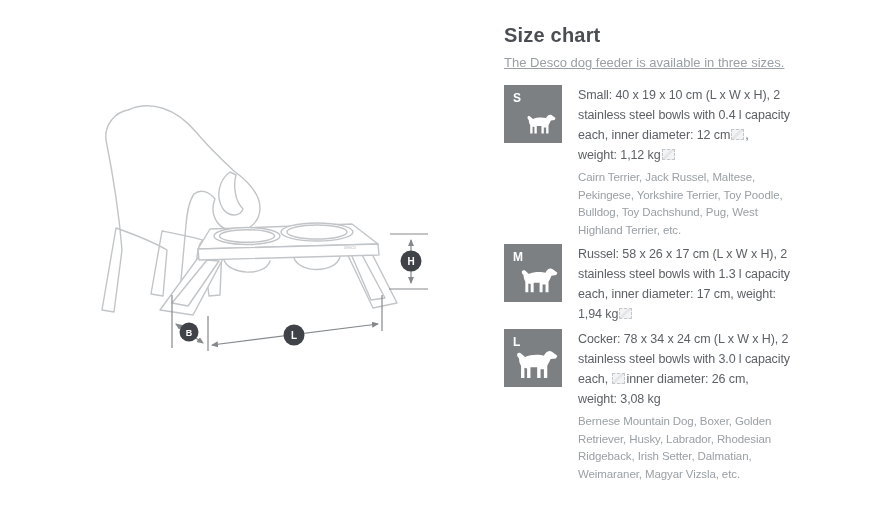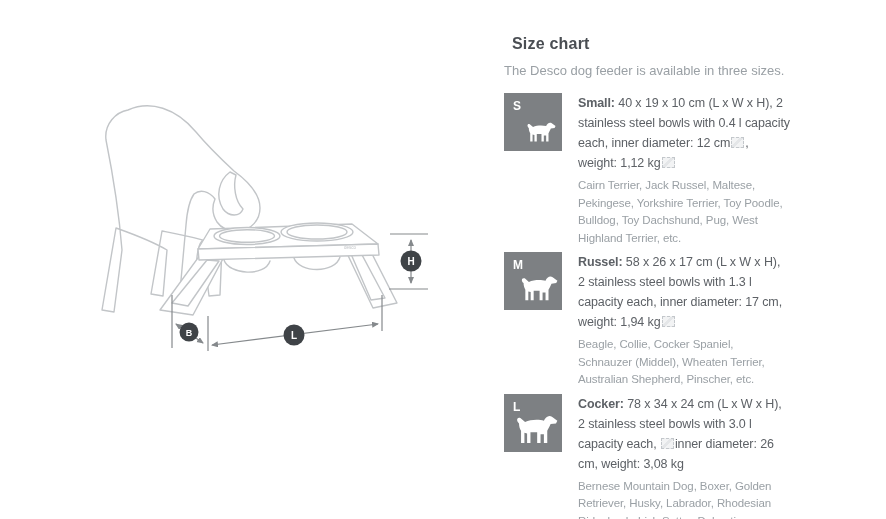--- a/index.html
+++ b/index.html
@@ -14,32 +14,32 @@
   .diagram-wrap svg{display:block;width:500px;height:519px;}
   .art{fill:none;stroke:var(--line);stroke-width:1.4;stroke-linejoin:round;stroke-linecap:round;}
   .art-fill{fill:#ffffff;stroke:var(--line);stroke-width:1.4;stroke-linejoin:round;}
   .dim{stroke:var(--dimline);stroke-width:1.2;fill:none;}
   .dim-head{fill:var(--dimline);}
   .dim-circle{fill:var(--circle);stroke:none;}
   .dim-letter{fill:#ffffff;font-size:10px;font-weight:bold;font-family:"Liberation Sans",sans-serif;text-anchor:middle;}
   .brand-text{fill:var(--line);font-size:4.5px;font-family:"Liberation Sans",sans-serif;}
   
   .right-col{position:absolute;left:504px;top:24px;width:286px;}
-  .title{margin:8px;font-size:16px;line-height:23px;font-weight:700;color:var(--heading);letter-spacing:.2px;}
-  .subtitle{margin:8px 0 14px;font-size:13px;line-height:16px;color:var(--muted);}
+  .title{margin:0;font-size:20px;line-height:23px;font-weight:700;color:var(--heading);letter-spacing:.2px;}
+  .subtitle{margin:8px 0 14px;font-size:13px;line-height:16px;color:var(--muted);text-decoration:underline;}
   .size-row{display:flex;gap:16px;margin-bottom:5px;align-items:flex-start;}
   .tile{width:58px;height:58px;background:var(--tile);position:relative;flex:0 0 58px;}
   .tile-letter{position:absolute;left:9px;top:6px;color:#fff;font-size:12px;font-weight:700;}
   .tile-dog{position:absolute;fill:#ffffff;}
   .tile-dog.s{width:30px;right:6px;bottom:7px;}
   .tile-dog.m{width:38px;right:4px;bottom:6px;}
   .tile-dog.l{width:43px;right:4px;bottom:5px;}
   .size-text{flex:1;min-width:0;}
   .desc{margin:0;font-size:12.5px;line-height:20px;color:var(--bodytext);letter-spacing:-0.1px;}
-  .desc b{font-weight:700;color:var(--bodytext);}
+  .desc b{font-weight:400;color:var(--bodytext);}
   .breeds{margin:4px 0 0;font-size:11.5px;line-height:17.5px;color:var(--muted);letter-spacing:-0.1px;}
   .broken-img{
     display:inline-block;width:11px;height:9px;margin:0 1px;vertical-align:-1px;
     border:1px dashed #c3c7cb;background:linear-gradient(135deg,#f2f3f4 0 40%,#e4e6e8 40% 60%,#f2f3f4 60%);
   }
 </style>
 </head>
 <body>
 
 <div class="diagram-wrap">
@@ -127,21 +127,20 @@
   </div>
       <div class="size-row">
     <div class="tile">
       <span class="tile-letter">M</span>
       <svg class="tile-dog m" viewBox="0 0 64 52">
         <path d="M6 17 C2 14 2 7 8 9 L15 15 C23 11 36 11 43 13 C45 8 50 4 55 7 L63 13 L61 17 L53 18 C51 23 49 26 48 28 L48 46 L43 46 L43 33 L38 33 L38 46 L33 46 L33 30 L23 30 L23 46 L18 46 L18 32 L14 31 L14 46 L9 46 L9 28 C7 25 6 21 6 17 Z"></path>
       </svg>
     </div>
     <div class="size-text">
       <p class="desc"><b>Russel:</b><span> 58 x 26 x 17 cm (L x W x H), 2 stainless steel bowls with 1.3 l capacity each, inner diameter: 17 cm, weight: 1,94 kg</span><span class="broken-img"></span></p>
-      <p class="breeds">Beagle, Collie, Cocker Spaniel, Schnauzer (Middel), Wheaten Terrier, Australian Shepherd, Pinscher, etc.</p>
     </div>
   </div>
       <div class="size-row">
     <div class="tile">
       <span class="tile-letter">L</span>
       <svg class="tile-dog l" viewBox="0 0 64 52">
         <path d="M6 17 C2 14 2 7 8 9 L15 15 C23 11 36 11 43 13 C45 8 50 4 55 7 L63 13 L61 17 L53 18 C51 23 49 26 48 28 L48 46 L43 46 L43 33 L38 33 L38 46 L33 46 L33 30 L23 30 L23 46 L18 46 L18 32 L14 31 L14 46 L9 46 L9 28 C7 25 6 21 6 17 Z"></path>
       </svg>
     </div>
     <div class="size-text">

